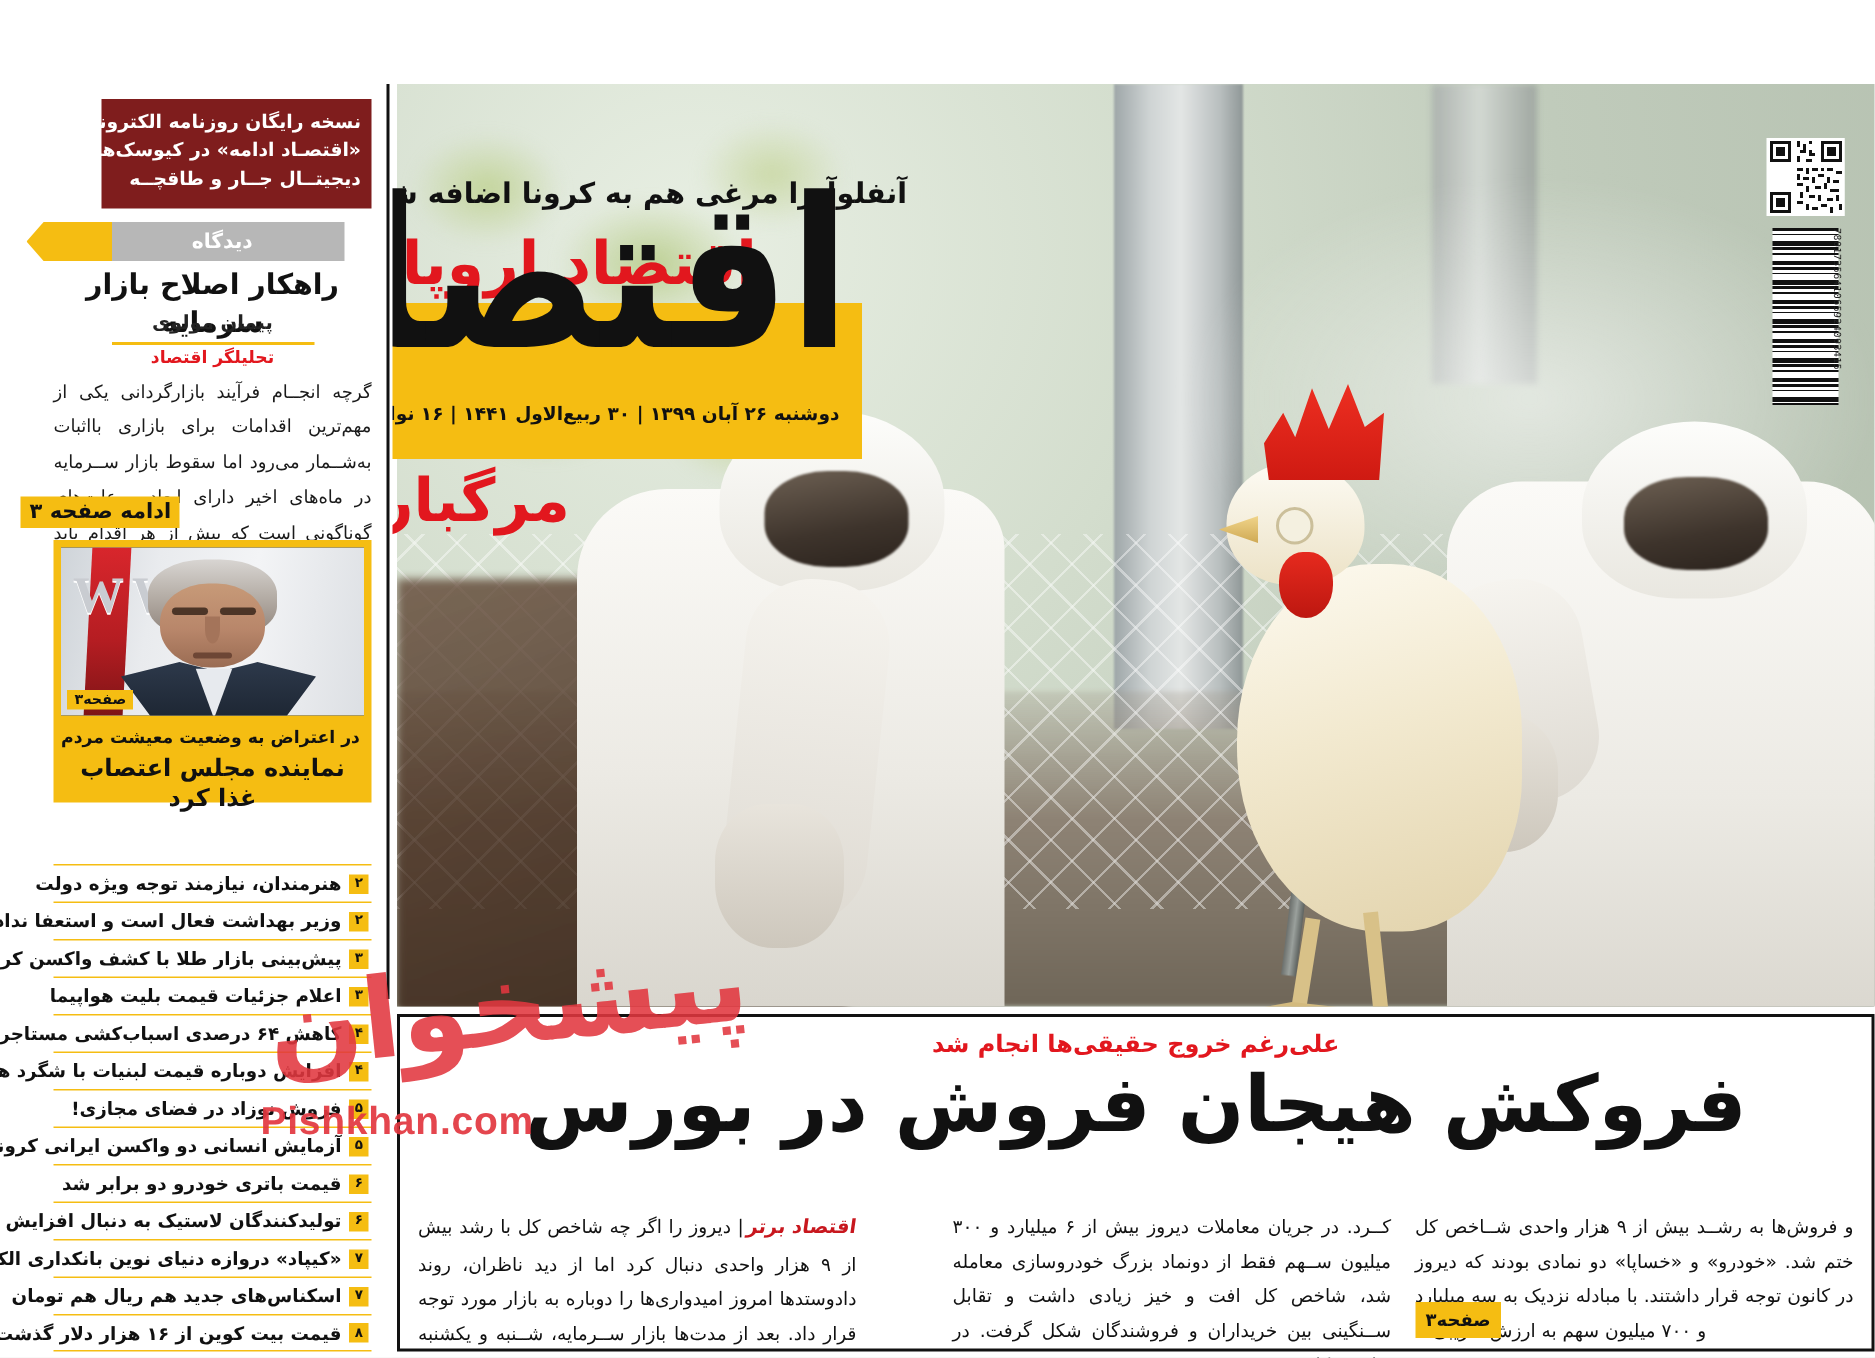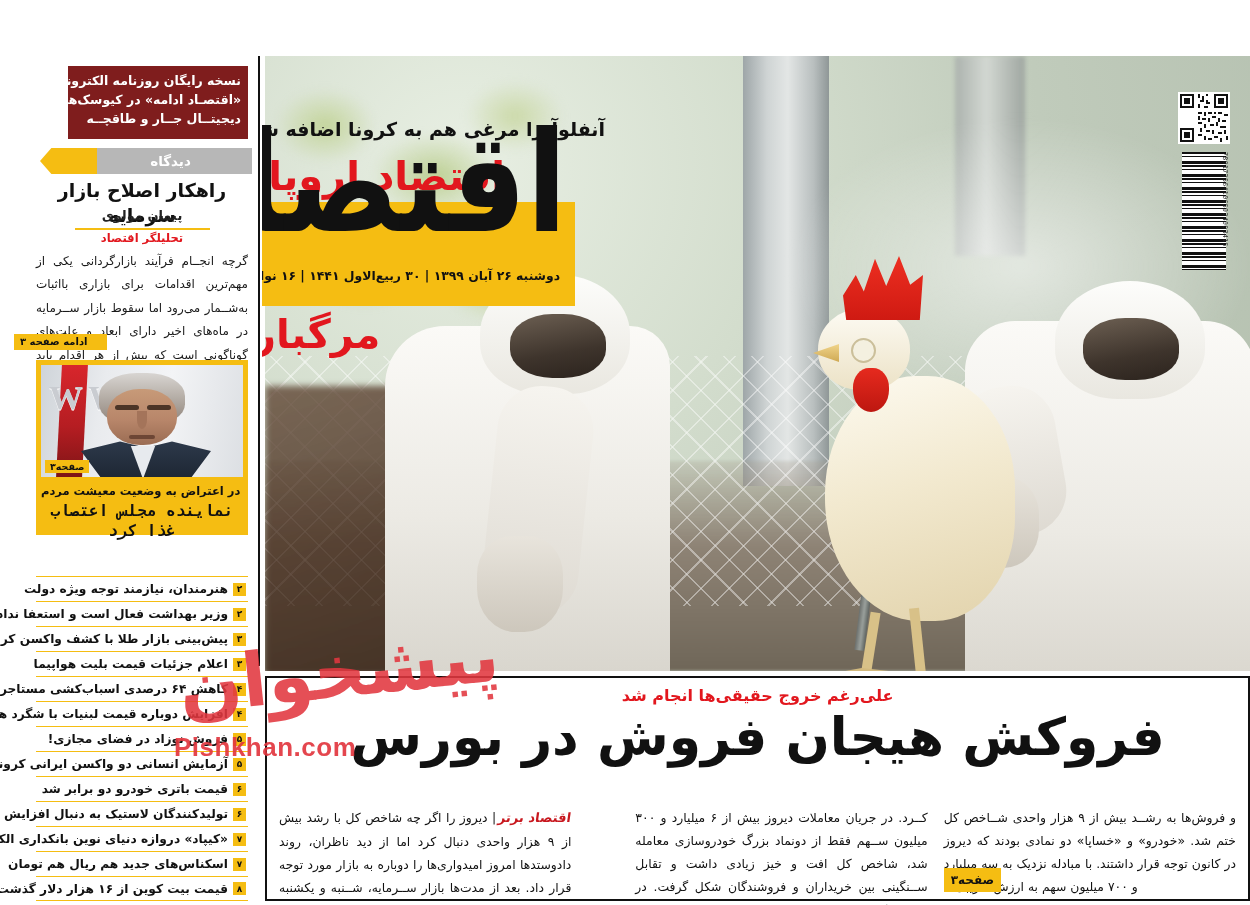--- a/index.html
+++ b/index.html
@@ -28,21 +28,21 @@
     background:#7f1d1d;color:#fff;box-sizing:border-box;
     padding:5px 7px 4px 7px;
   }
   .promo-red div{
     font-size:12.5px;font-weight:bold;line-height:1.52;letter-spacing:0px;
     white-space:nowrap;
   }
 
   
   .sec-head{
-    position:absolute;height:26px;width:212px;right:10px;
+    position:absolute;height:26px;width:212px;right:32px;
   }
   .sec-head .bar{
     position:absolute;right:0;top:0;height:26px;width:163px;background:#b7b7b7;
     display:flex;align-items:center;justify-content:center;
   }
   .sec-head .bar span{
     color:#fff;font-size:13.5px;font-weight:bold;letter-spacing:.5px;
   }
   .sec-head .chev{
     position:absolute;left:0;top:0;height:26px;width:57px;background:#f5bd12;
@@ -63,22 +63,22 @@
   .op-role{
     position:absolute;right:14px;top:231px;width:212px;
     text-align:center;font-size:11.5px;color:#e2171e;font-weight:bold;
   }
   .op-body{
     position:absolute;right:14px;top:250px;width:212px;
     font-size:12px;line-height:1.95;color:#1a1a1a;text-align:justify;
     text-align-last:left;
   }
   .badge-yellow{
-    display:inline-block;background:#f5bd12;color:#111;font-size:10px;font-weight:bold;
-    padding:1px 20px 2px 6px;line-height:1.3;
+    display:inline-block;background:#f5bd12;color:#111;font-size:14px;font-weight:bold;
+    padding:1px 6px 2px 6px;line-height:1.3;
   }
   .op-cont{
     position:absolute;left:14px;top:330px;
   }
 
   
   .mp-card{
     position:absolute;right:14px;top:360px;width:212px;height:175px;
     background:#f5bd12;box-sizing:border-box;padding:5px 5px 0 5px;
   }
@@ -123,21 +123,21 @@
     clip-path:polygon(50% 100%,12% 8%,88% 8%);
   }
   .mp-pagebadge{
     position:absolute;left:4px;bottom:4px;background:#f5bd12;color:#111;
     font-size:9.5px;font-weight:bold;padding:1px 5px;
   }
   .mp-kicker{
     margin-top:7px;text-align:left;font-size:11.5px;font-weight:bold;color:#111;
   }
   .mp-title{
-    margin-top:4px;text-align:center;font-size:16px;font-weight:bold;color:#111;line-height:1.25;font-family:Liberation Mono, monospace;
+    margin-top:4px;text-align:center;font-size:16px;font-weight:bold;color:#111;line-height:1.25;
   }
 
   
   .read-list{
     position:absolute;right:14px;top:576px;width:212px;
   }
   .read-item{
     position:relative;border-top:1.6px solid #f5bd12;
     height:25px;display:flex;align-items:center;justify-content:flex-start;
     padding-right:2px;box-sizing:border-box;

